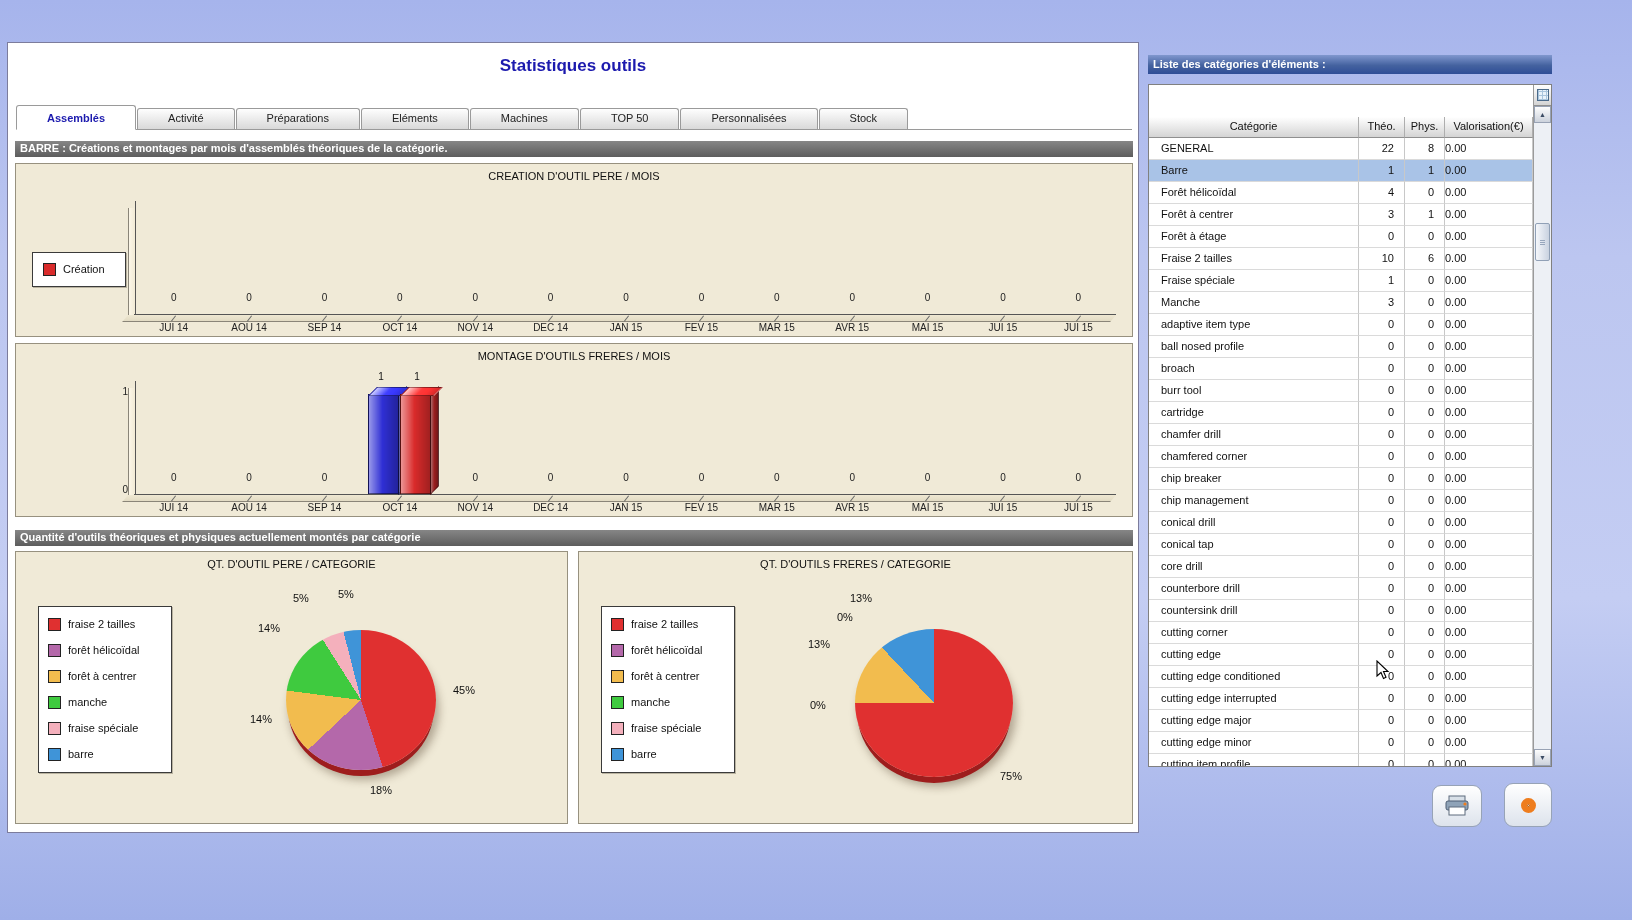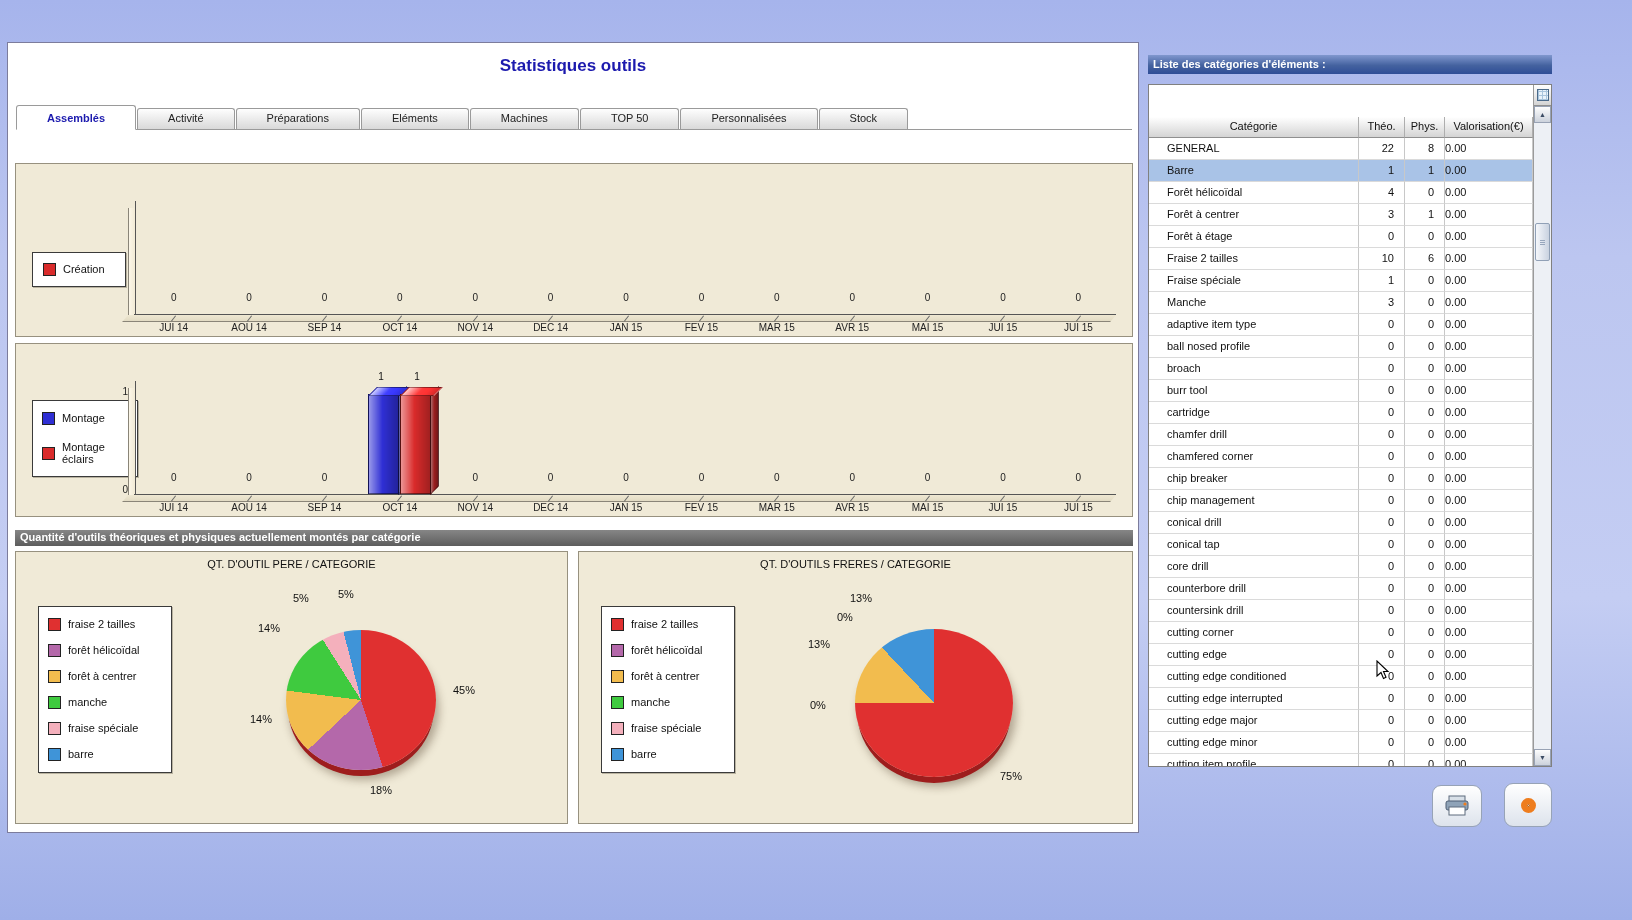--- a/index.html
+++ b/index.html
@@ -97,21 +97,21 @@
   .rp-cols { width:384px; display:flex; flex-direction:column;margin-top:32px; }
   .rp-head { display:flex; height:21px; flex:0 0 21px; }
   .rp-head span { background:linear-gradient(180deg,#ffffff,#d4d4d4); border-right:1px solid #aeaeae;
                   border-bottom:1px solid #8f8f8f; font-size:11px; text-align:center; padding-top:3px;
                   overflow:hidden; white-space:nowrap; }
   .c-name{width:210px;} .c-theo{width:46px;} .c-phys{width:40px;} .c-val{width:88px;}
   .rp-body { flex:1; display:flex; flex-direction:column; }
   .rp-row { display:flex; height:22px; flex:0 0 22px; font-size:11px; cursor:default; }
   .rp-row span { border-right:1px solid #c8c8c8; border-bottom:1px solid #dadada;
                  padding-top:4px; white-space:nowrap; overflow:hidden; }
-  .rp-row .c-name { padding-left:18px; }
+  .rp-row .c-name { padding-left:12px; }
   .rp-row .c-theo, .rp-row .c-phys { text-align:right; padding-right:10px; }
   .rp-row .c-val { text-align:left; padding-right:6px; }
   .rp-row.selected span { background:#a9c3e7; }
 
   .rp-scroll { width:18px; display:flex; flex-direction:column; border-left:1px solid #9a9a9a; background:#edf0f5; }
   .sb-corner { height:21px; flex:0 0 21px; background:linear-gradient(#fff,#d4d4d4);
                border-bottom:1px solid #8f8f8f; display:flex; align-items:center; justify-content:center; }
   .mini-grid { width:12px; height:12px; border:1px solid #4a6a8a;
                background:repeating-linear-gradient(0deg,#a8c4dc 0 1px,transparent 1px 4px),
                           repeating-linear-gradient(90deg,#a8c4dc 0 1px,#e8f2fa 1px 4px); }
@@ -173,22 +173,24 @@
         <div class="tab">
           <span>Personnalisées</span>
         </div>
 
         <div class="tab">
           <span>Stock</span>
         </div>
       </div>
     <div class="tabline"></div>
 
+    <div class="section-header sh1">BARRE : Créations et montages par mois d'assemblés théoriques de la catégorie.</div>
 
     <div class="chart-panel cp1">
+      <div class="chart-title">CREATION D'OUTIL PERE / MOIS</div>
       <div class="legend-box lb1">
 
           <div class="legend-row">
             <span class="swatch" style="background-color: rgb(217, 43, 43);"></span>
             <span>Création</span>
           </div>
         </div>
       <div class="wall"></div>
       <div class="axis-y"></div>
       <div class="floor"></div>
@@ -237,32 +239,21 @@
           <span>FEV 15</span>
           <span>MAR 15</span>
           <span>AVR 15</span>
           <span>MAI 15</span>
           <span>JUI 15</span>
           <span>JUI 15</span>
         </div>
     </div>
 
     <div class="chart-panel cp2">
-      <div class="legend-box lb2">
-
-          <div class="legend-row">
-            <span class="swatch" style="background-color: rgb(47, 47, 212);"></span>
-            <span>Montage</span>
-          </div>
-
-          <div class="legend-row">
-            <span class="swatch" style="background-color: rgb(217, 43, 43);"></span>
-            <span>Montage éclairs</span>
-          </div>
-        </div>
+      <div class="chart-title">MONTAGE D'OUTILS FRERES / MOIS</div>
       <div class="wall"></div>
       <div class="axis-y"></div>
       <div class="floor"></div>
       <div class="axis-x"></div>
       <span class="yl yl1">1</span>
       <span class="yl yl0">0</span>
       <div class="bar3d bar-blue" style="background-color: rgb(47, 47, 212);"></div>
       <div class="bar3d bar-red" style="background-color: rgb(217, 43, 43);"></div>
       <span class="bv bv1">1</span>
       <span class="bv bv2">1</span>

